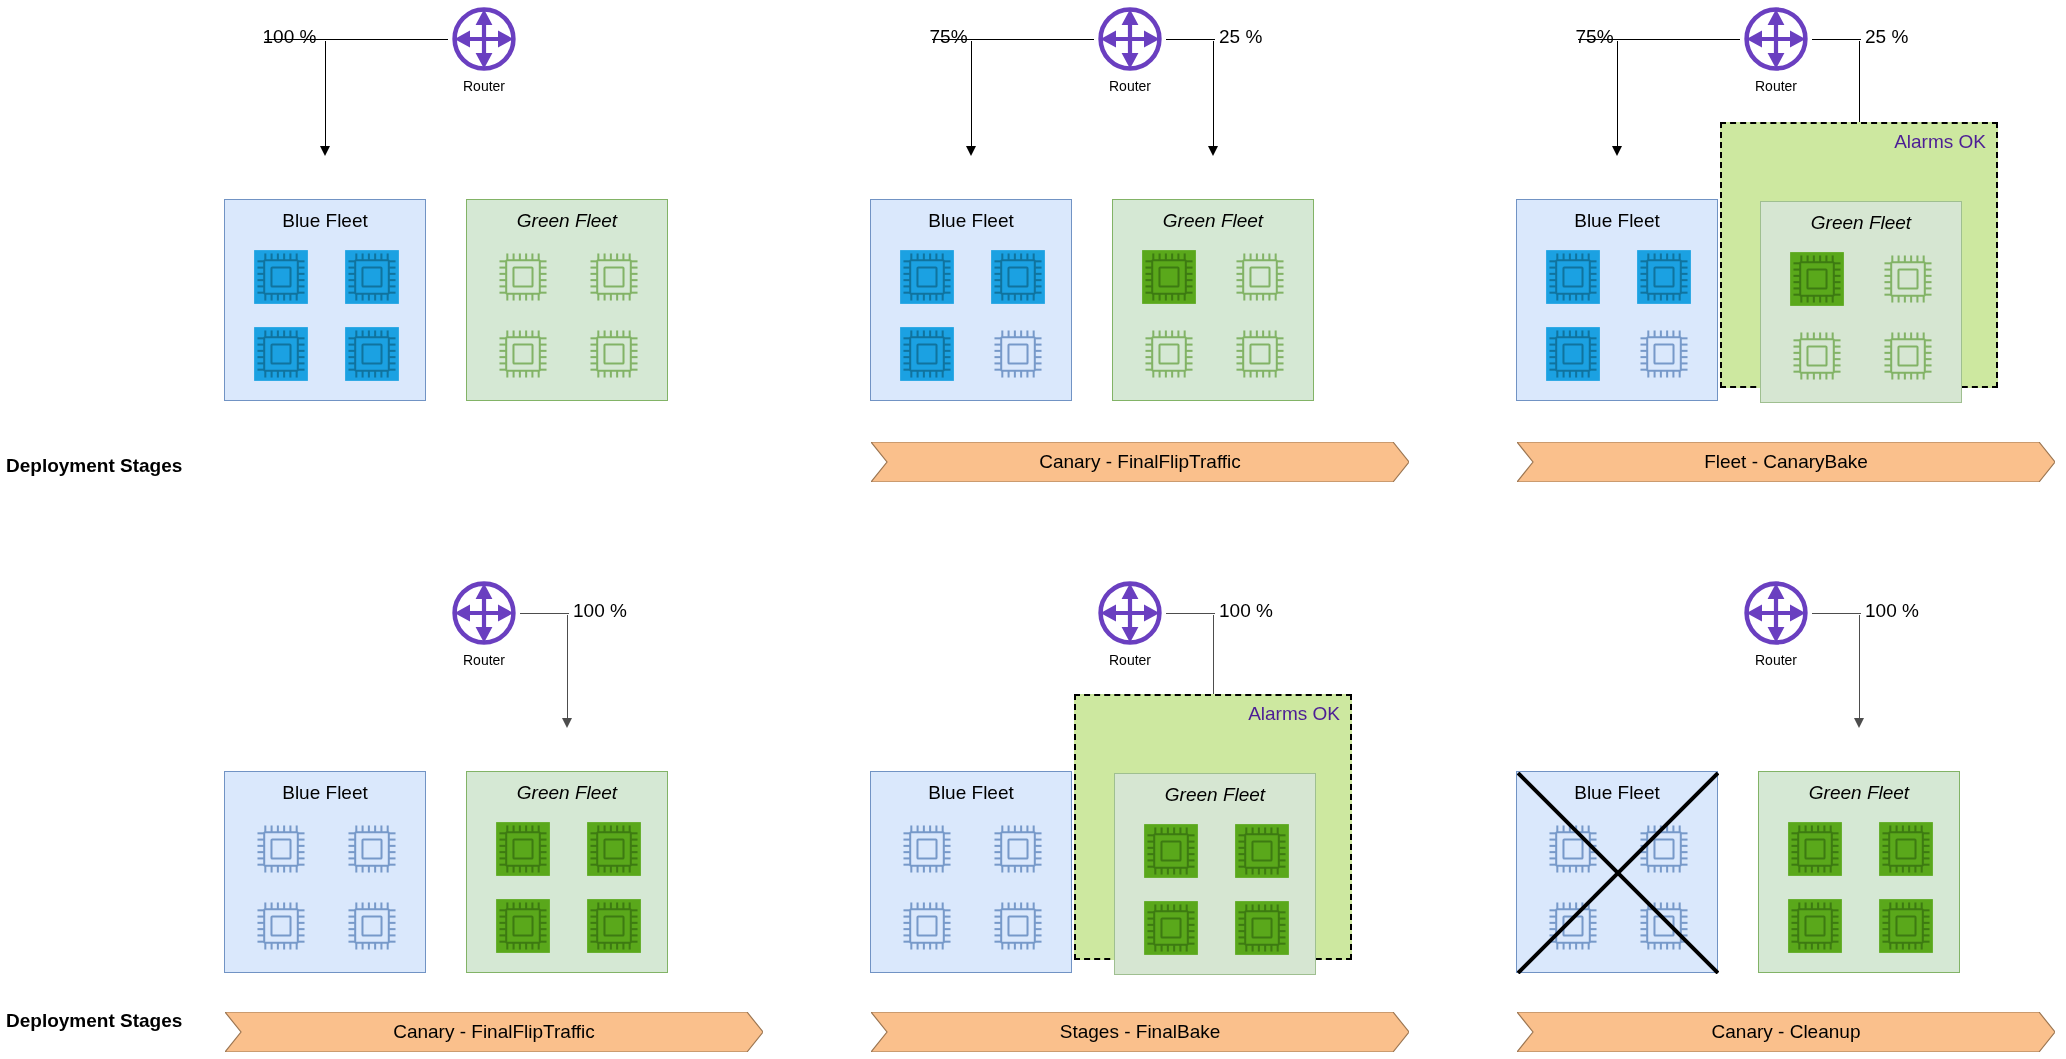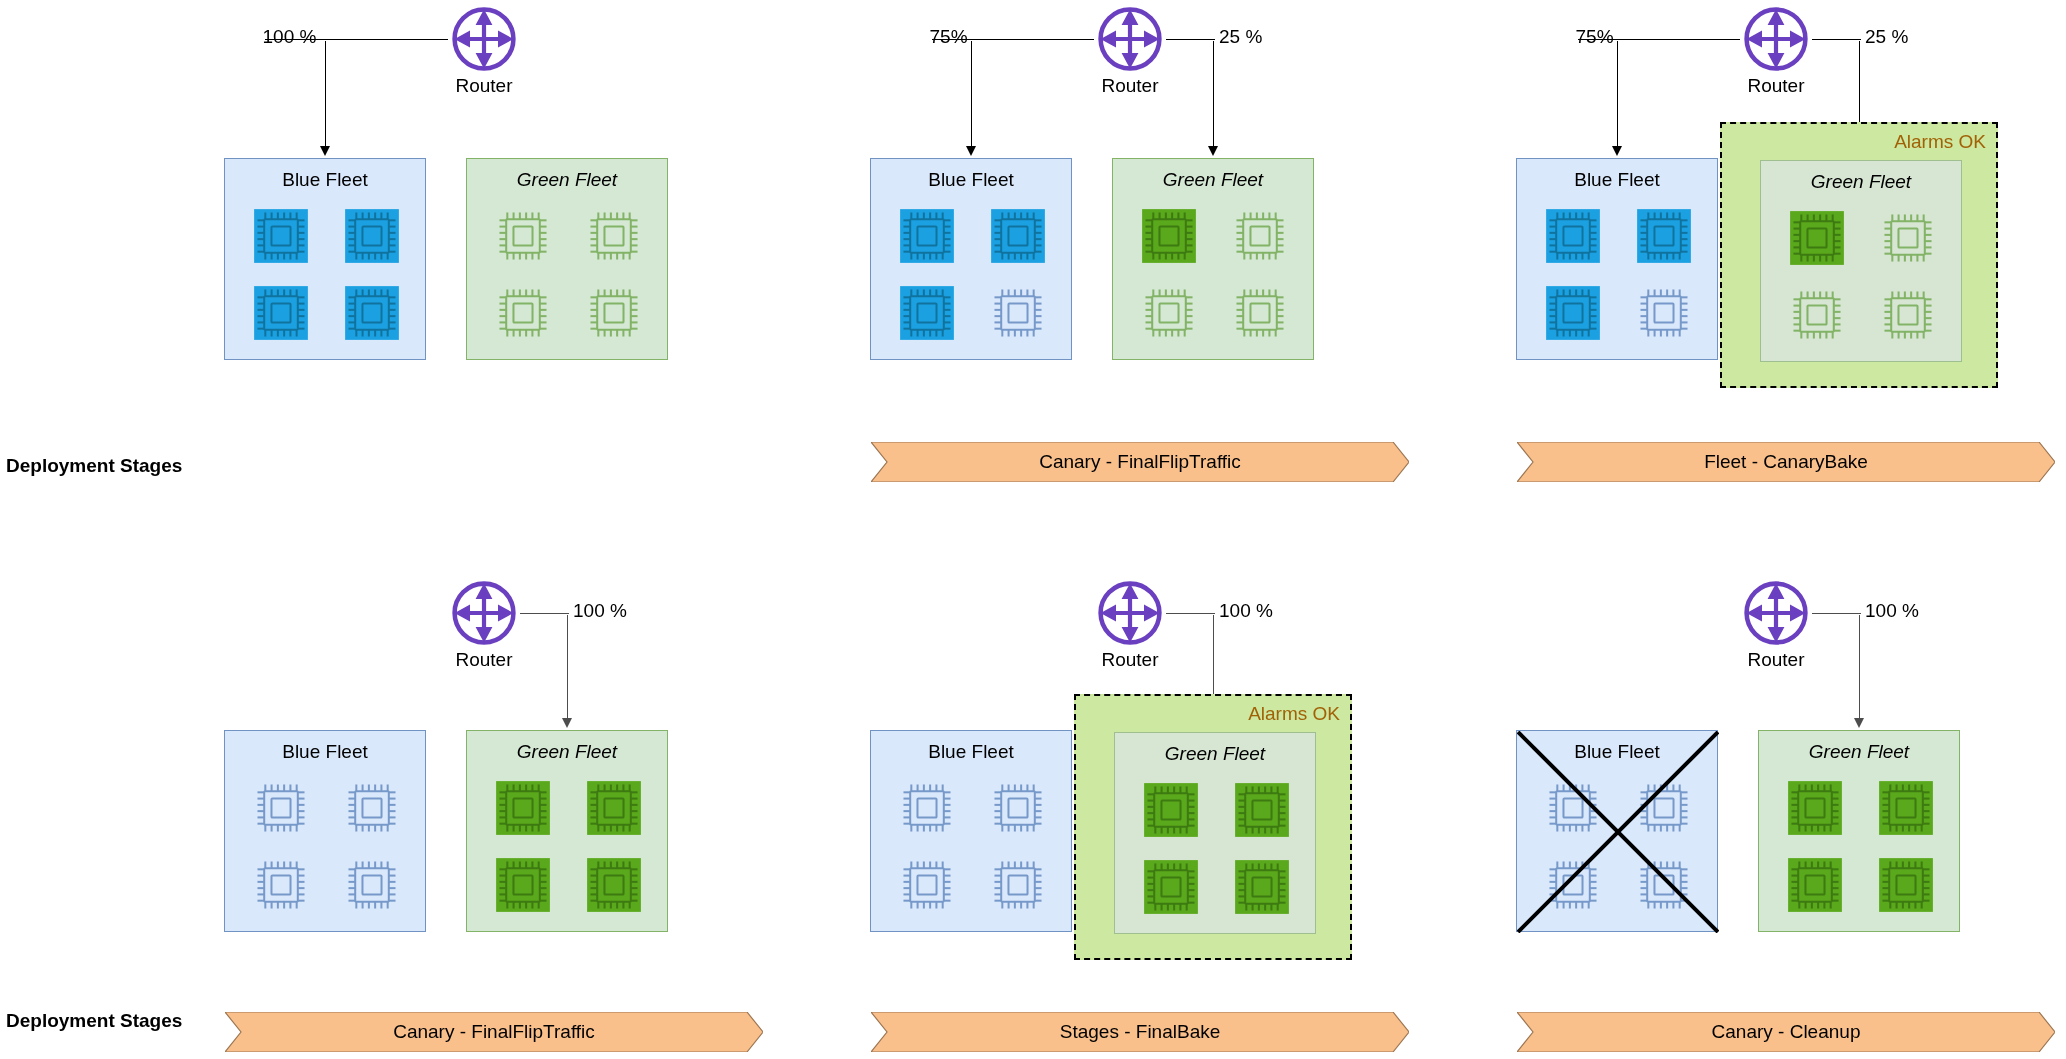--- a/index.html
+++ b/index.html
@@ -23,21 +23,21 @@
   #row-bottom { top: 545px; height: 514px; }
 
   
   .panel { position: absolute; top: 0; width: 646px; height: 400px; }
 
   
   .router { position: absolute; width: 70px; height: 70px; }
   .router .circ { width: 70px; height: 70px; display: block; }
   .router-label {
     position: absolute; top: 70px; left: -30px; width: 130px;
-    text-align: center; font-size: 19px; color: #000;
+    text-align: center; font-size: 14px; color: #000;
     line-height: 24px; white-space: nowrap;
   }
 
   
   .hline {
     position: absolute; height: 0; border-top: 1.6px solid #000;
   }
   .pct {
     position: absolute; font-size: 19px; color: #000;
     white-space: nowrap; line-height: 20px;
@@ -53,20 +53,21 @@
     border-top: 10px solid #000;
   }
   .arrowhead.gray { border-top-color: #4d4d4d; }
   .hline.gray { border-top-color: #4d4d4d; }
 
   
   .fleet {
     position: absolute; width: 202px; height: 202px;
     border: 1.4px solid #7193c4;
     background: #dae8fc;
+    margin-top: 41px;
   }
   .fleet.green {
     border-color: #82b366;
     background: #d5e8d4;
     font-style: italic;
   }
   .fleet.green.inner-on-alarm {
     background: #d6e6d2;
     border-color: #9fbf90;
   }
@@ -87,21 +88,21 @@
 
   
   .alarmbox {
     position: absolute;
     width: 278px; height: 266px;
     background: #cde8a0;
     border: 2.2px dashed #000000;
   }
   .alarm-label {
     position: absolute; top: 7px; right: 10px;
-    font-size: 19px; color: #a16207; line-height: 22px;
+    font-size: 19px; color: #4c1d95; line-height: 22px;
     white-space: nowrap;
   }
   .alarmbox .fleet { top: 36px; left: 38px; }
 
   
   .xout { position: absolute; pointer-events: none; }
 
   
   .stages-label {
     position: absolute; left: 6px;

